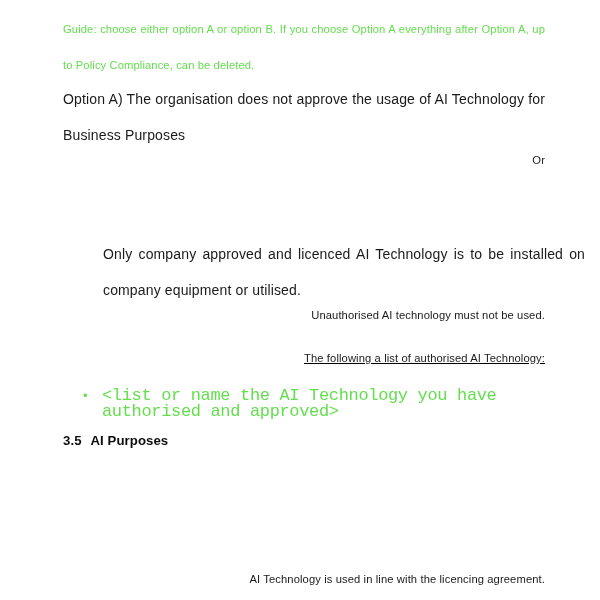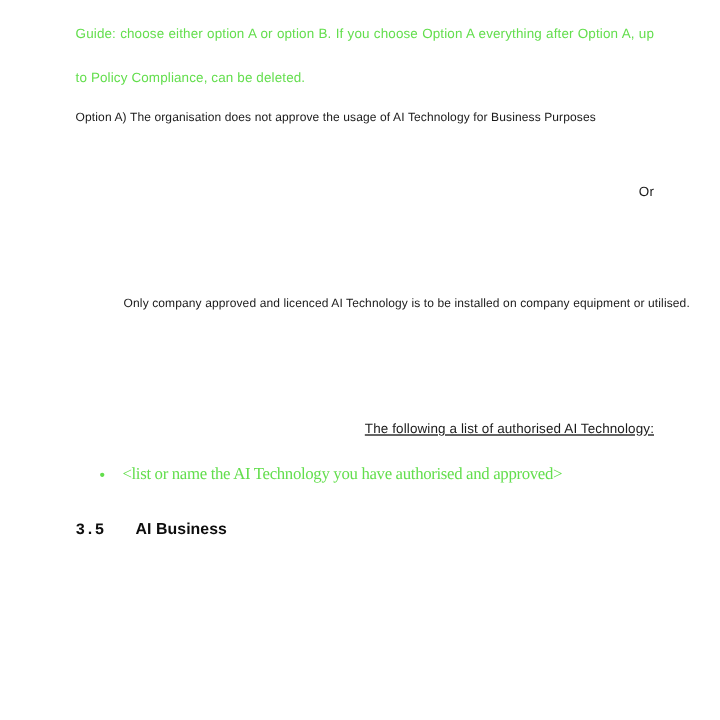--- a/index.html
+++ b/index.html
@@ -19,21 +19,21 @@
     position: relative;
     width: 600px;
     height: 424px;
     background: #ffffff;
     box-sizing: border-box;
     padding: 0 55px 0 63px;
   }
 
   
   .para {
-    font-size: 10px;
+    font-size: 14px;
     line-height: 36px;
     color: #1a1a1a;
     text-align: justify;
     text-justify: inter-word;
     margin: 0;
     letter-spacing: 0.01em;
     width: 482px;
   }
 
   .guide {
@@ -70,36 +70,36 @@
   .bullet-marker {
     color: #63de4d;
     font-size: 13px;
     line-height: 16px;
     width: 19px;
     flex: 0 0 19px;
     text-align: left;
   }
   .bullet-text {
     color: #63de4d;
-    font-size: 14px;
+    font-size: 17px;
     line-height: 16px;
-    font-family: Liberation Serif, serif;
+    font-family: Liberation Mono, monospace;
     letter-spacing: -0.02em;
   }
 
   
   .heading {
     font-size: 13.2px;
     font-weight: bold;
     color: #0d0d0d;
     line-height: 18px;
     margin: 0;
     letter-spacing: 0.005em;
   }
-  .heading .num { margin-right: 26px; font-family: Liberation Mono, monospace; }
+  .heading .num { margin-right: 9px; }
 
   
   .line {
     font-size: 11.2px;
     line-height: 18px;
     color: #1a1a1a;
     margin: 0;
     letter-spacing: 0.01em;
     text-align: right;
   }
@@ -119,31 +119,37 @@
 
   <div class="blk b-or">
     <p class="line">Or</p>
   </div>
 
 
   <div class="blk b-only">
     <p class="para">Only company approved and licenced AI Technology is to be installed on company equipment or utilised.</p>
   </div>
 
+  <div class="blk b-unauth">
+    <p class="line">Unauthorised AI technology must not be used.</p>
+  </div>
 
   <div class="blk b-following">
     <p class="line">The following a list of authorised AI Technology:</p>
   </div>
 
   <div class="blk b-bullet">
     <div class="bullet-row">
       <span class="bullet-marker">•</span>
       <span class="bullet-text">&lt;list or name the AI Technology you have authorised and approved&gt;</span>
     </div>
   </div>
 
   <div class="blk b-heading">
-    <h2 class="heading"><span class="num">3.5</span><span>AI Business</span></h2>
+    <h2 class="heading"><span class="num">3.5</span><span>AI Purposes</span></h2>
   </div>
 
 
+  <div class="blk b-inline">
+    <p class="line">AI Technology is used in line with the licencing agreement.</p>
+  </div>
 
 </div>
 
 </body></html>

